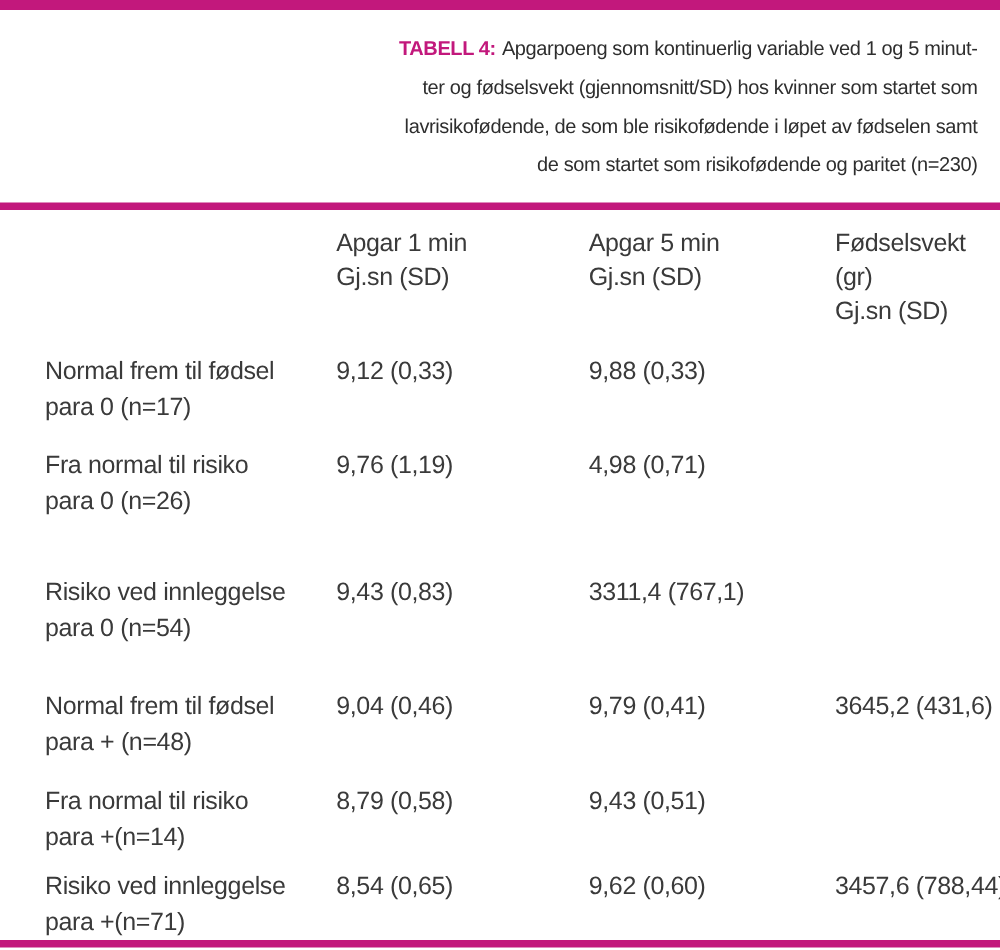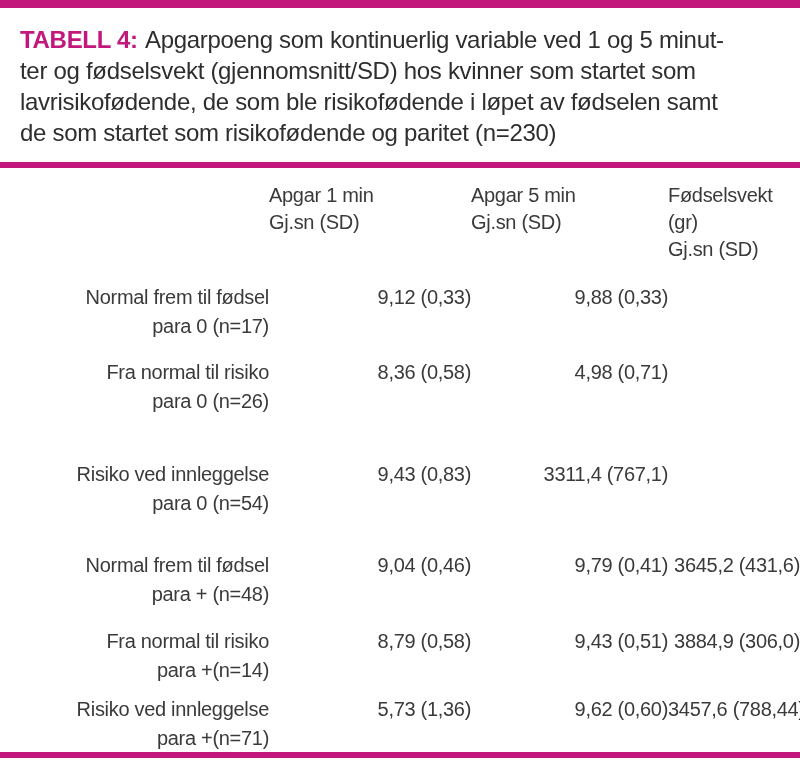--- a/index.html
+++ b/index.html
@@ -12,43 +12,44 @@
     color: #3a3a3a;
   }
   .rule { width: 800px; background: #c2187c; }
   .rule.top { height: 8px; }
   .rule.mid { height: 6px; margin-top: 14px; }
   .rule.bottom { position: absolute; left: 0; bottom: 2px; height: 6px; }
 
   .caption {
     margin: 16px 18px 0 20px;
     width: 762px;
-    font-size: 24px;
+    font-size: 16px;
     line-height: 31px;
     letter-spacing: -0.3px;
     color: #2e2e2e;
     white-space: pre;
+    text-align: right;
   }
   .caption .cap-label {
     font-weight: bold;
     color: #c2187c;
     margin-right: 0.3em;
   }
 
   .trow {
     display: grid;
     grid-template-columns: 233px 202px 197px 1fr;
     padding-left: 36px;
     font-size: 20px;
     letter-spacing: -0.3px;
   }
   .trow .cell { white-space: pre; }
 
   .thead { margin-top: 14px; line-height: 27px; }
-  .tbody-row { line-height: 29px; text-align: right; }
+  .tbody-row { line-height: 29px; }
 
   .tbody-row.r1 { margin-top: 20px; }
   .tbody-row.r2 { margin-top: 17px; }
   .tbody-row.r3 { margin-top: 44px; }
   .tbody-row.r4 { margin-top: 33px; }
   .tbody-row.r5 { margin-top: 18px; }
   .tbody-row.r6 { margin-top: 10px; }
 </style>
 </head>
 <body style="color: rgb(58, 58, 58);">
@@ -76,21 +77,21 @@
 <div class="trow tbody-row r1">
   <div class="cell">Normal frem til fødsel
 para 0 (n=17)</div>
   <div class="cell">9,12 (0,33)</div>
   <div class="cell">9,88 (0,33)</div>
 </div>
 
 <div class="trow tbody-row r2">
   <div class="cell">Fra normal til risiko
 para 0 (n=26)</div>
-  <div class="cell">8,36 (0,58)</div>
+  <div class="cell">9,76 (1,19)</div>
   <div class="cell">4,98 (0,71)</div>
 </div>
 
 <div class="trow tbody-row r3">
   <div class="cell">Risiko ved innleggelse
 para 0 (n=54)</div>
   <div class="cell">9,43 (0,83)</div>
   <div class="cell">3311,4 (767,1)</div>
 </div>
 
@@ -100,24 +101,23 @@
   <div class="cell">9,04 (0,46)</div>
   <div class="cell">9,79 (0,41)</div>
   <div class="cell">3645,2 (431,6)</div>
 </div>
 
 <div class="trow tbody-row r5">
   <div class="cell">Fra normal til risiko
 para +(n=14)</div>
   <div class="cell">8,79 (0,58)</div>
   <div class="cell">9,43 (0,51)</div>
-  <div class="cell">3884,9 (306,0)</div>
 </div>
 
 <div class="trow tbody-row r6">
   <div class="cell">Risiko ved innleggelse
 para +(n=71)</div>
-  <div class="cell">5,73 (1,36)</div>
+  <div class="cell">8,54 (0,65)</div>
   <div class="cell">9,62 (0,60)</div>
   <div class="cell">3457,6 (788,44)</div>
 </div>
 
 <div class="rule bottom" style="background-color: rgb(194, 24, 124);"></div>
 
 </body></html>

